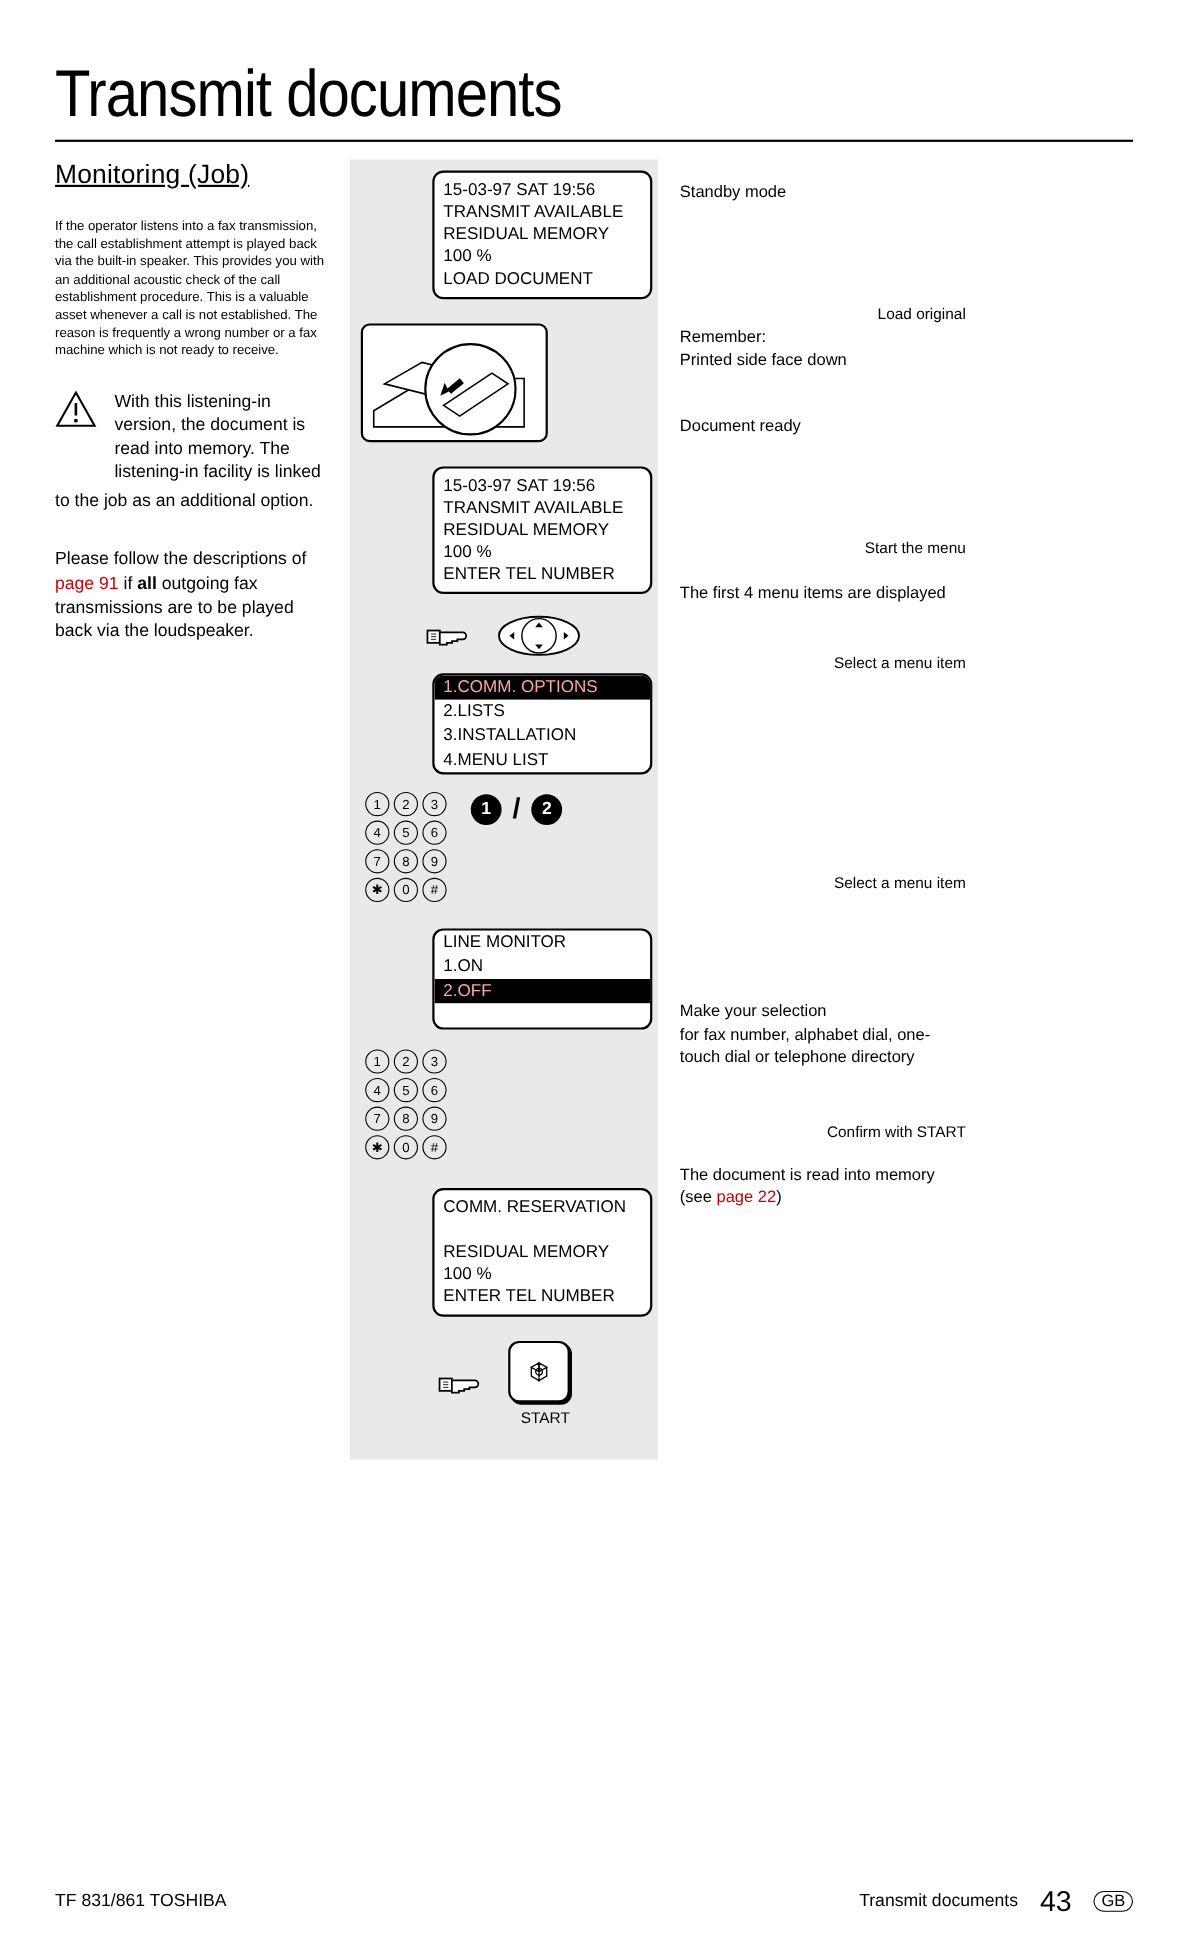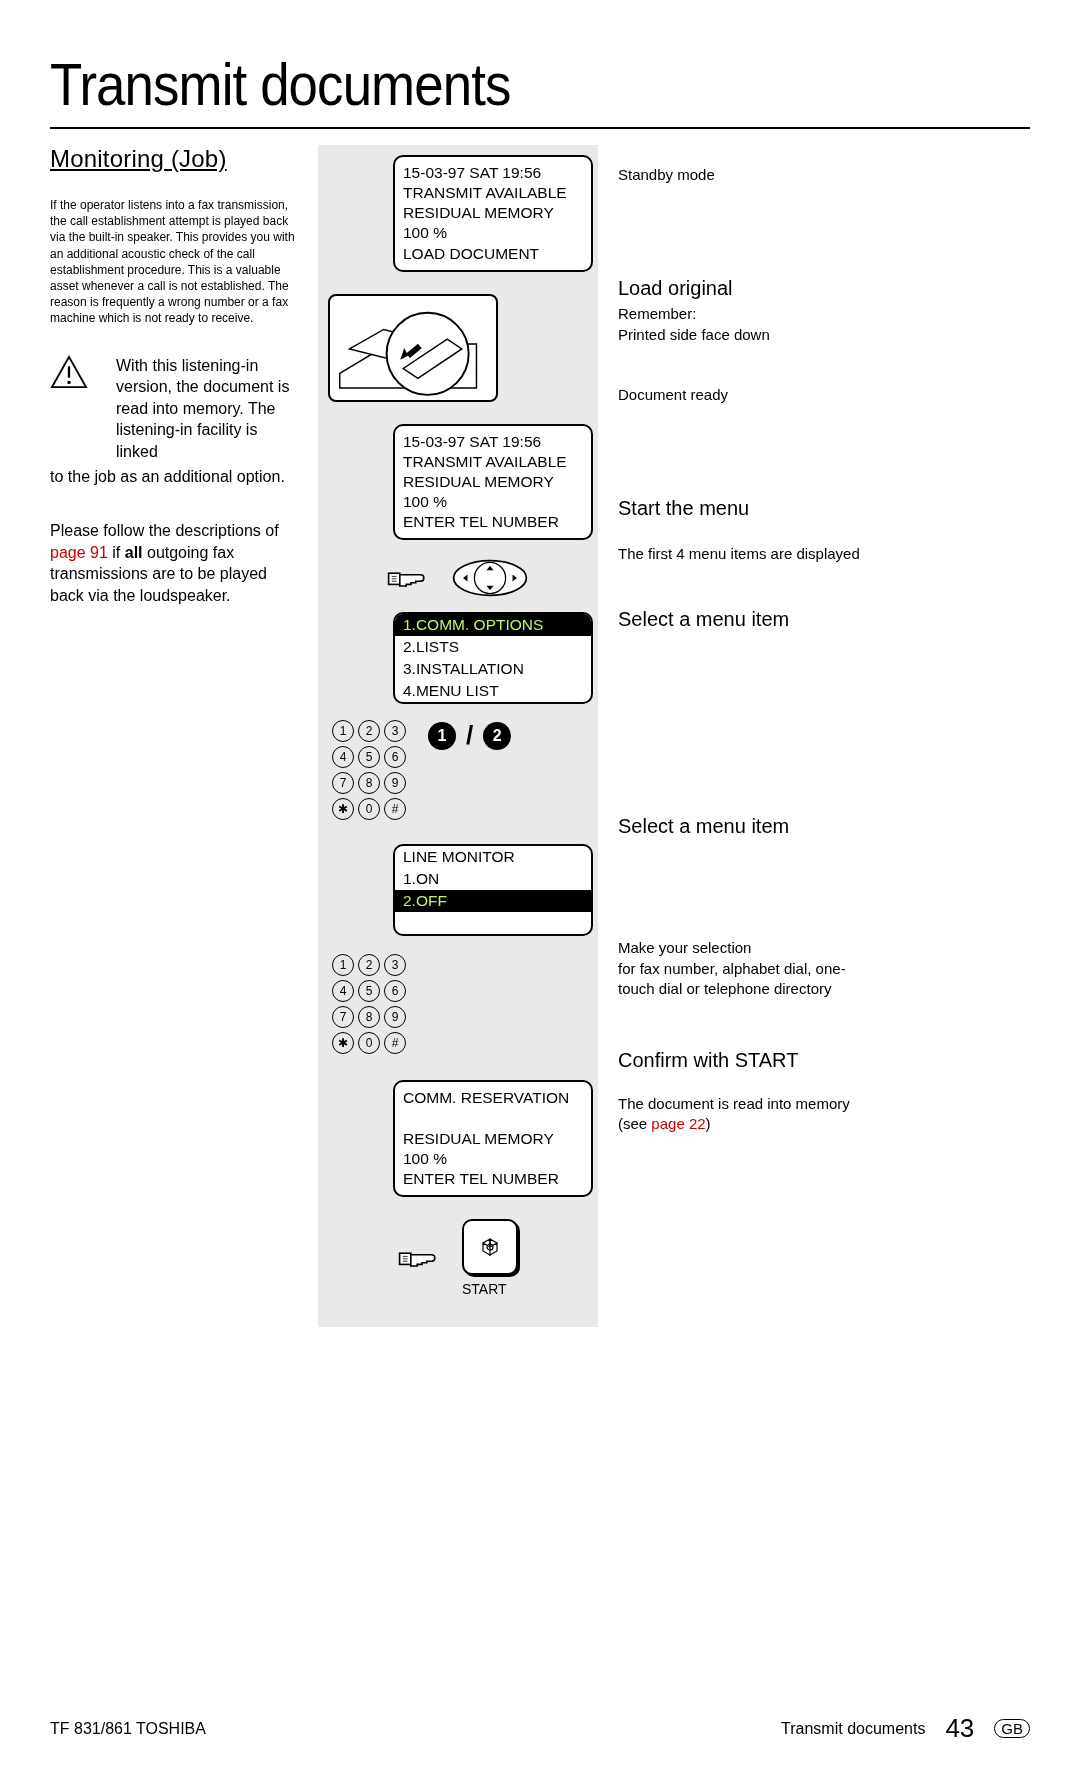--- a/index.html
+++ b/index.html
@@ -6,51 +6,51 @@
   html, body { width: 1080px; height: 1773px; background: #fff; font-family: Arial, Helvetica, sans-serif; color: #000; }
   .page { position: relative; width: 1080px; height: 1773px; padding: 50px 50px 40px 50px; }
   .title { font-family: "Arial Narrow", Arial, sans-serif; font-size: 60px; font-weight: 400; letter-spacing: -1px; transform: scaleX(0.88); transform-origin: left; margin-bottom: 8px; }
   .rule { border-top: 2px solid #000; margin-bottom: 16px; }
   .cols { display: flex; gap: 20px; }
   .col-left { width: 248px; }
   .col-mid { width: 280px; background: #e9e9e9; padding: 10px 0 30px 0; display:flex; flex-direction:column; align-items:center; }
   .col-right { width: 260px; padding-top: 4px; margin-top: 16px; }
   .subtitle { font-size: 24px; font-family: Arial, sans-serif; margin-bottom: 24px; letter-spacing: 0.2px; text-decoration: underline; }
   .body { font-size: 12px; line-height: 1.35; }
-  .warn-row { display:flex; gap:28px; margin: 28px 0 4px 0; }
+  .warn-row { display:flex; gap:16px; margin: 28px 0 4px 0; }
   .warn-icon { flex: 0 0 38px; }
   .warn-tri { width:38px; height:34px; }
   .warn-text { font-size:16px; line-height:1.35; }
   .after-warn { font-size:16px; line-height:1.35; }
   .link { color:#c00; }
   .para { font-size:16px; line-height:1.35; margin-top:32px; }
   .lcd { border:2px solid #000; border-radius:10px; padding:6px 8px; font-family: Arial, sans-serif; font-size:15.5px; font-weight:400; line-height:1.3; width: 200px; background:#fff; }
   .illus { border:2px solid #000; border-radius:8px; width:170px; height:108px; background:#fff; display:flex; align-items:center; justify-content:center; overflow:hidden; }
   .gap { height: 22px; }
   .hand-row { display:flex; align-items:center; gap:16px; width:100%; justify-content:center; }
   .hand { width:48px; height:32px; }
   .navpad { width:78px; height:40px; position:relative; }
   .keypad { display:grid; grid-template-columns: repeat(3, 22px); grid-auto-rows:22px; gap:4px; }
   .key { width:22px; height:22px; border:1.5px solid #000; border-radius:50%; display:flex; align-items:center; justify-content:center; font-size:12px; }
   .bignum-row { display:flex; align-items:center; gap:10px; }
   .bignum { width:28px; height:28px; border-radius:50%; background:#000; color:#fff; display:flex; align-items:center; justify-content:center; font-size:16px; font-weight:bold; }
   .slash { font-size:26px; font-weight:bold; }
   .midrow { display:flex; align-items:flex-start; gap:22px; width:100%; padding-left:14px; }
   .startbtn { width:56px; height:56px; border:2px solid #000; border-radius:10px; background:#fff; box-shadow:2px 2px 0 #000; display:flex; align-items:center; justify-content:center; }
-  .start-wrap { display:flex; flex-direction:column; align-items:flex-start; gap:6px; }
+  .start-wrap { display:flex; flex-direction:column; align-items:flex-end; gap:6px; }
   .start-label { font-size:14px; }
-  .rh { font-size:20px; font-weight:400; margin-bottom:4px; }
+  .rh { font-size:14px; font-weight:400; margin-bottom:4px;text-align:right; }
   .rt { font-size:15px; line-height:1.35; }
   .footer { position:absolute; left:50px; right:50px; bottom:29px; display:flex; justify-content:space-between; align-items:center; font-size:16px; }
   .foot-right { display:flex; align-items:center; gap:20px; }
   .pagenum { font-size:26px; }
   .gb { border:1.5px solid #000; border-radius:10px; padding:0 6px; font-size:15px; }
   .lcd-menu { border:2px solid #000; border-radius:10px; width:200px; background:#fff; overflow:hidden; font-size:15.5px; }
   .lcd-menu .row { padding:2px 8px; }
-  .lcd-menu .sel { background:#000; color:#bef264; }
+  .lcd-menu .sel { background:#000; color:#fca5a5; }
 </style>
 </head>
 <body>
 
 <div class="page">
   <div class="title">Transmit documents</div>
   <div class="rule"></div>
 
   <div class="cols">
 

